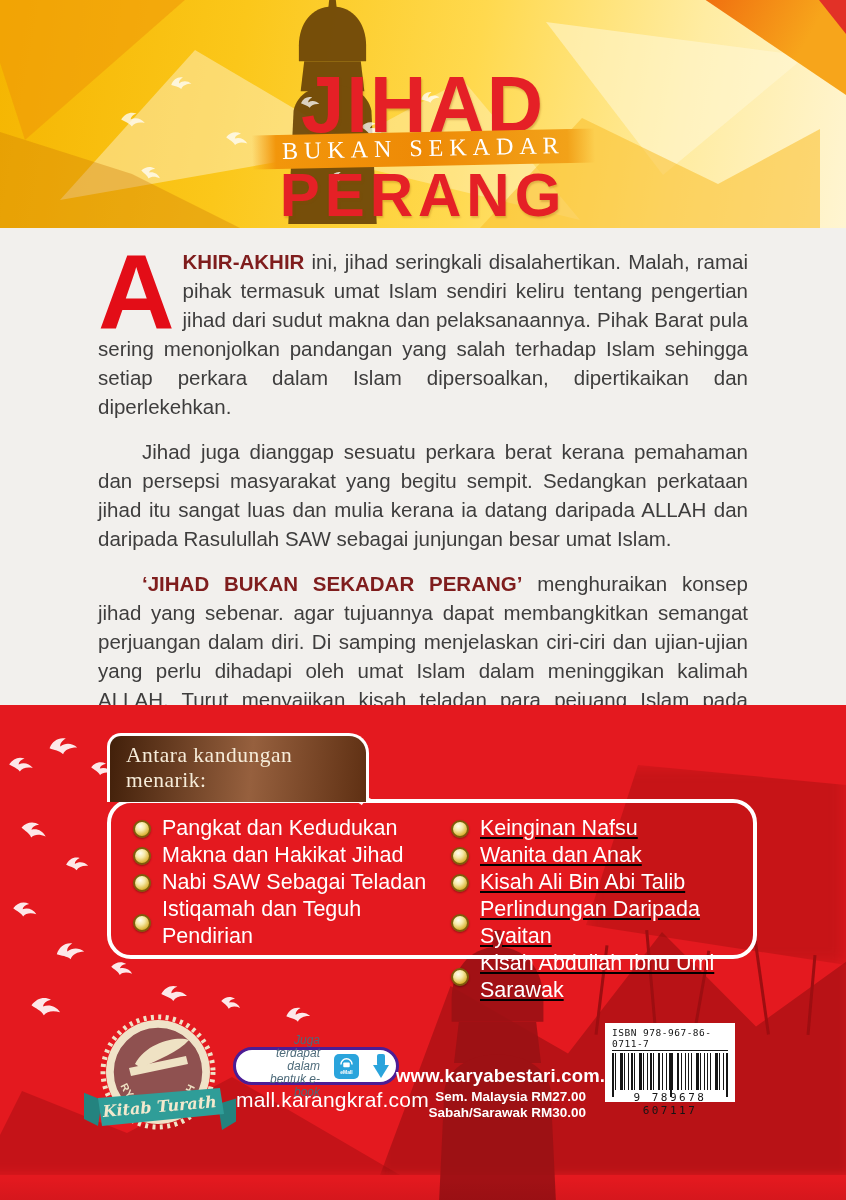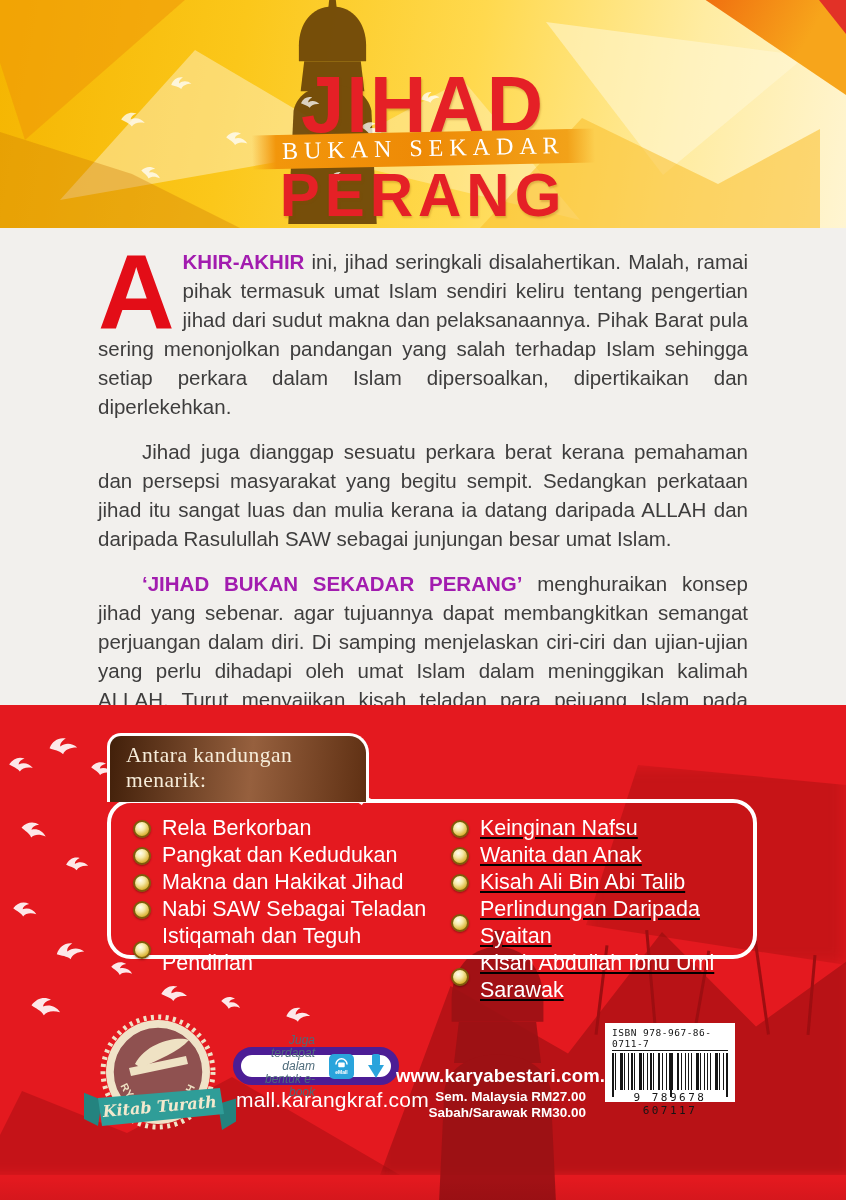--- a/index.html
+++ b/index.html
@@ -41,21 +41,21 @@
   .t-perang{font-size:60px;font-weight:700;color:#e52026;letter-spacing:5px;line-height:56px;margin-top:2px;
             text-shadow:1px 2px 2px rgba(140,70,0,.25);transform:scaleY(1.02);}
 
   
   .bodytext{position:absolute;top:228px;left:0;width:846px;height:507px;background:#f2f0ed;
             padding:19px 98px 0;box-sizing:border-box;color:#3e3d3d;font-size:20.5px;line-height:29px;
             text-align:justify;}
   .bodytext p{margin:0 0 16px 0;}
   .dropcap{float:left;font-size:106px;line-height:82px;font-weight:700;color:#e30d17;
            padding:4px 8px 0 0;}
-  .leadred{color:#a21caf;font-weight:700;}
+  .leadred{color:#7f1d1d;font-weight:700;}
   .ind{text-indent:44px;}
 
   
   .footer{position:absolute;top:705px;left:0;width:846px;height:583px;background:#e4191f;overflow:hidden;}
   .fshape{position:absolute;}
   .f-dark1{left:380px;top:200px;width:470px;height:270px;background:rgba(130,10,12,.45);
            clip-path:polygon(0 100%,15% 30%,40% 55%,60% 10%,80% 45%,100% 20%,100% 100%);filter:blur(5px);}
   .f-dark2{left:-20px;top:330px;width:420px;height:140px;background:rgba(140,10,12,.35);
            clip-path:polygon(0 100%,10% 40%,35% 70%,60% 30%,100% 100%);filter:blur(6px);}
   .f-dark3{right:0;top:60px;width:260px;height:200px;background:rgba(170,15,16,.5);
@@ -79,21 +79,21 @@
         background:radial-gradient(circle at 38% 30%,#fffdf0 0%,#f6e9a8 35%,#ddb83f 70%,#a87c12 100%);
         box-shadow:0 1px 2px rgba(0,0,0,.35);}
 
   
   .badge{position:absolute;left:84px;top:305px;width:152px;height:140px;}
   .arc-text{font-family:"Liberation Sans",sans-serif;font-size:10.5px;letter-spacing:1.3px;fill:#efe2c4;font-weight:700;}
   .ribbon-text{font-family:"DejaVu Serif",serif;font-style:italic;font-weight:700;font-size:16px;fill:#f3e9ce;}
 
   
   .ebook{position:absolute;left:233px;top:342px;width:166px;height:38px;background:#fff;
-         border:8px solid #4c1d95;border-radius:19px;display:flex;align-items:center;
+         border:3px solid #4c1d95;border-radius:19px;display:flex;align-items:center;
          padding:2px 7px 2px 12px;box-sizing:border-box;gap:14px;}
   .ebook-text{flex:1;text-align:right;font-style:italic;font-size:12px;line-height:13px;color:#4e6b7a;}
   .emall-ic{flex:0 0 auto;width:25px;height:25px;border-radius:5px;background:#2aa4dc;
             display:flex;flex-direction:column;align-items:center;justify-content:center;color:#fff;}
   .emall-ic svg{display:block;}
   .emall-lbl{font-size:5px;font-weight:700;line-height:5px;}
   .dl-arrow{flex:0 0 auto;width:16px;height:25px;position:relative;}
   .dl-arrow::before{content:"";position:absolute;left:4px;top:0;width:8px;height:12px;background:#2aa4dc;border-radius:2px;}
   .dl-arrow::after{content:"";position:absolute;left:0;top:11px;border-left:8px solid transparent;
                    border-right:8px solid transparent;border-top:13px solid #2aa4dc;}
@@ -242,24 +242,20 @@
         <use href="#doveShape"></use>
       </svg>
 
     <div class="contents">
       <div class="tab">Antara kandungan menarik:</div>
       <div class="tabpatch"></div>
       <div class="box">
         <div class="colL">
           <div class="citem">
               <span class="bead"></span>
-              <span>Rela Berkorban</span>
-            </div>
-          <div class="citem">
-              <span class="bead"></span>
               <span>Pangkat dan Kedudukan</span>
             </div>
           <div class="citem">
               <span class="bead"></span>
               <span>Makna dan Hakikat Jihad</span>
             </div>
           <div class="citem">
               <span class="bead"></span>
               <span>Nabi SAW Sebagai Teladan</span>
             </div>

